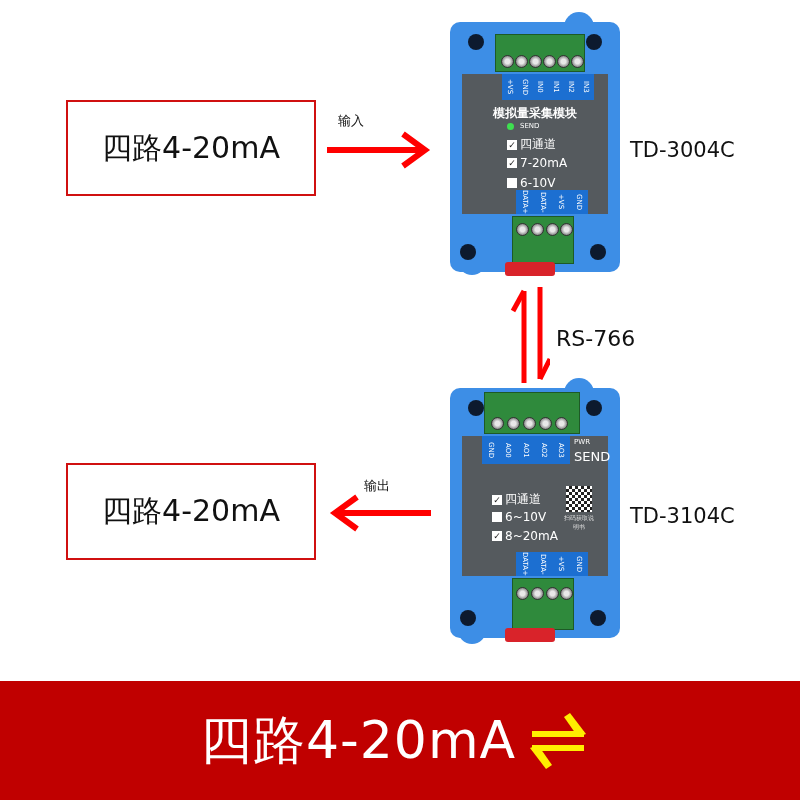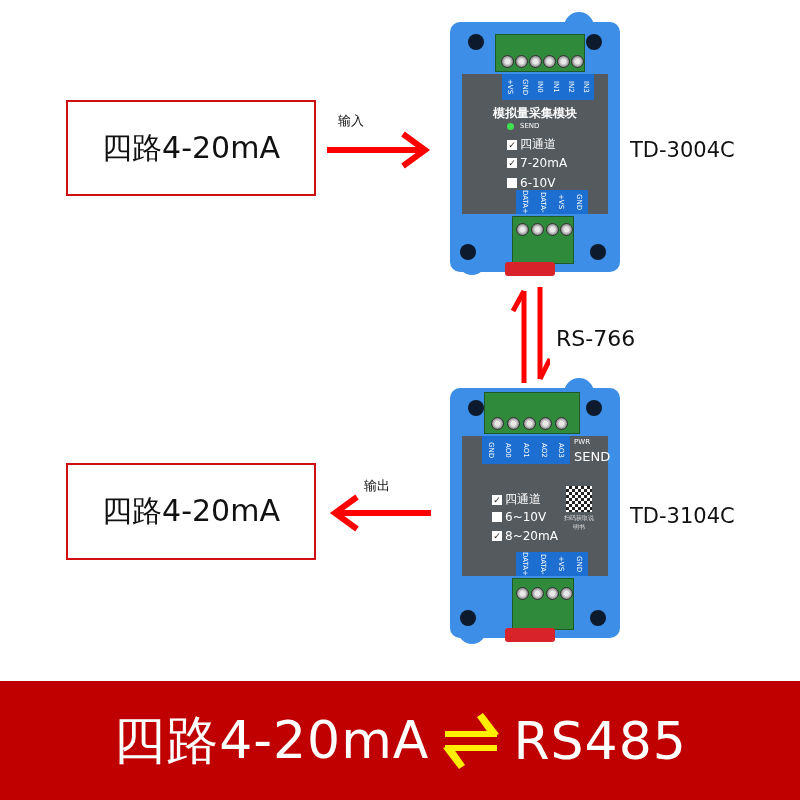--- a/index.html
+++ b/index.html
@@ -179,14 +179,13 @@
 </div>
 
 <div class="banner">
   <span class="banner-text">四路4-20mA</span>
   <svg width="56" height="56" viewBox="0 0 56 56" style="margin:0 14px;">
     <rect x="2" y="18" width="52" height="6" fill="#ffee00"></rect>
     <polygon points="34,4 40,0 56,21 48,24" fill="#ffee00"></polygon>
     <rect x="2" y="32" width="52" height="6" fill="#ffee00"></rect>
     <polygon points="22,52 16,56 0,35 8,32" fill="#ffee00"></polygon>
   </svg>
-  <span class="banner-text">RS485</span>
 </div>
 
 </body></html>

